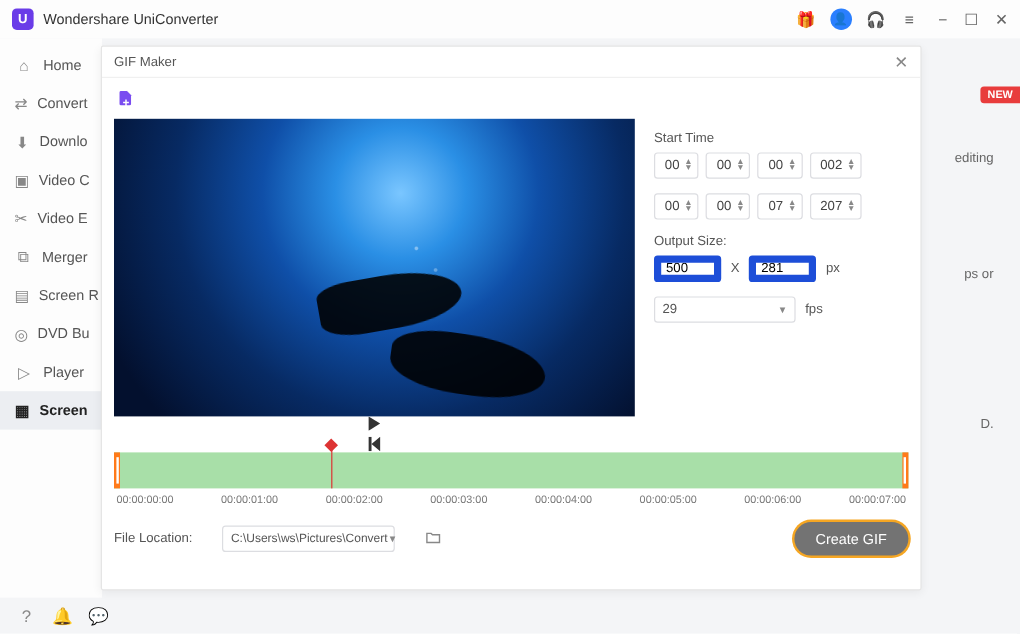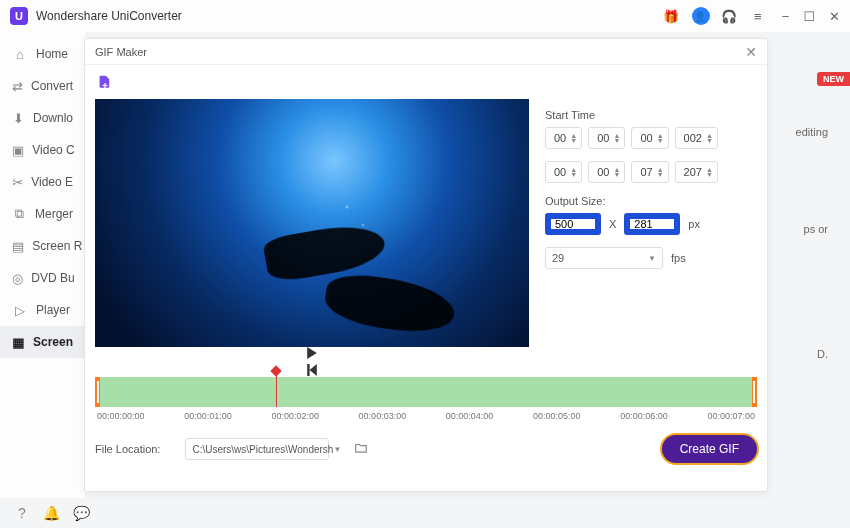--- a/index.html
+++ b/index.html
@@ -64,21 +64,21 @@
 .timeline { position: relative; height: 30px; background: #a8dfa8; border-left: 5px solid #ff7a1a; border-right: 5px solid #ff7a1a; }
 .tl-handle-l, .tl-handle-r { position:absolute; top:4px; width:2px; height:22px; background:#fff; }
 .tl-handle-l { left:-3px; } .tl-handle-r { right:-3px; }
 .playhead { position:absolute; top:-6px; left:176px; width:1px; height:36px; background:#d33; }
 .playhead::before { content:""; position:absolute; top:-4px; left:-4px; width:8px; height:8px; background:#d33; transform: rotate(45deg); }
 .ticks { display:flex; justify-content:space-between; font-size:9px; color:#777; margin-top:4px; padding: 0 2px; }
 
 .footer { display:flex; align-items:center; margin-top:14px; font-size:11px; color:#555; gap:25px; }
 .loc-sel { border:1px solid #dcdde1; border-radius:3px; height:22px; width:144px; padding:0 6px; font-size:10px; display:flex; align-items:center; justify-content:space-between; color:#555; }
 .folder-ic { width:16px; height:16px; color:#888; }
-.create-btn { margin-left:auto; background:#4c1d95; color:#fff; border:none; border-radius:14px; height:28px; padding:0 18px; font-size:12px; cursor:pointer; box-shadow: 0 0 0 2px #f5a623; }
+.create-btn { margin-left:auto; background:#737373; color:#fff; border:none; border-radius:14px; height:28px; padding:0 18px; font-size:12px; cursor:pointer; box-shadow: 0 0 0 2px #f5a623; }
 </style>
 </head>
 <body>
 
 <div class="titlebar">
   <div class="logo">U</div>
   <div class="app-title">Wondershare UniConverter</div>
   <div class="titlebar-icons">
     <div class="tb-icon tb-gift">🎁</div>
     <div class="tb-icon tb-user">👤</div>
@@ -264,21 +264,21 @@
           <span>00:00:04:00</span>
           <span>00:00:05:00</span>
           <span>00:00:06:00</span>
           <span>00:00:07:00</span>
         </div>
     </div>
 
     <div class="footer">
       <span>File Location:</span>
       <div class="loc-sel">
-          <span>C:\Users\ws\Pictures\Wondersh</span>
+          <span>C:\Users\ws\Pictures\Convert</span>
           <span style="font-size:8px;color:#888">▼</span>
         </div>
       <div class="folder-ic">
         <svg width="14" height="14" viewBox="0 0 24 24">
             <path fill="none" stroke="currentColor" stroke-width="2" d="M3 6h6l2 2h10v11H3z"></path>
           </svg>
       </div>
       <button class="create-btn">Create GIF</button>
     </div>
   </div>

